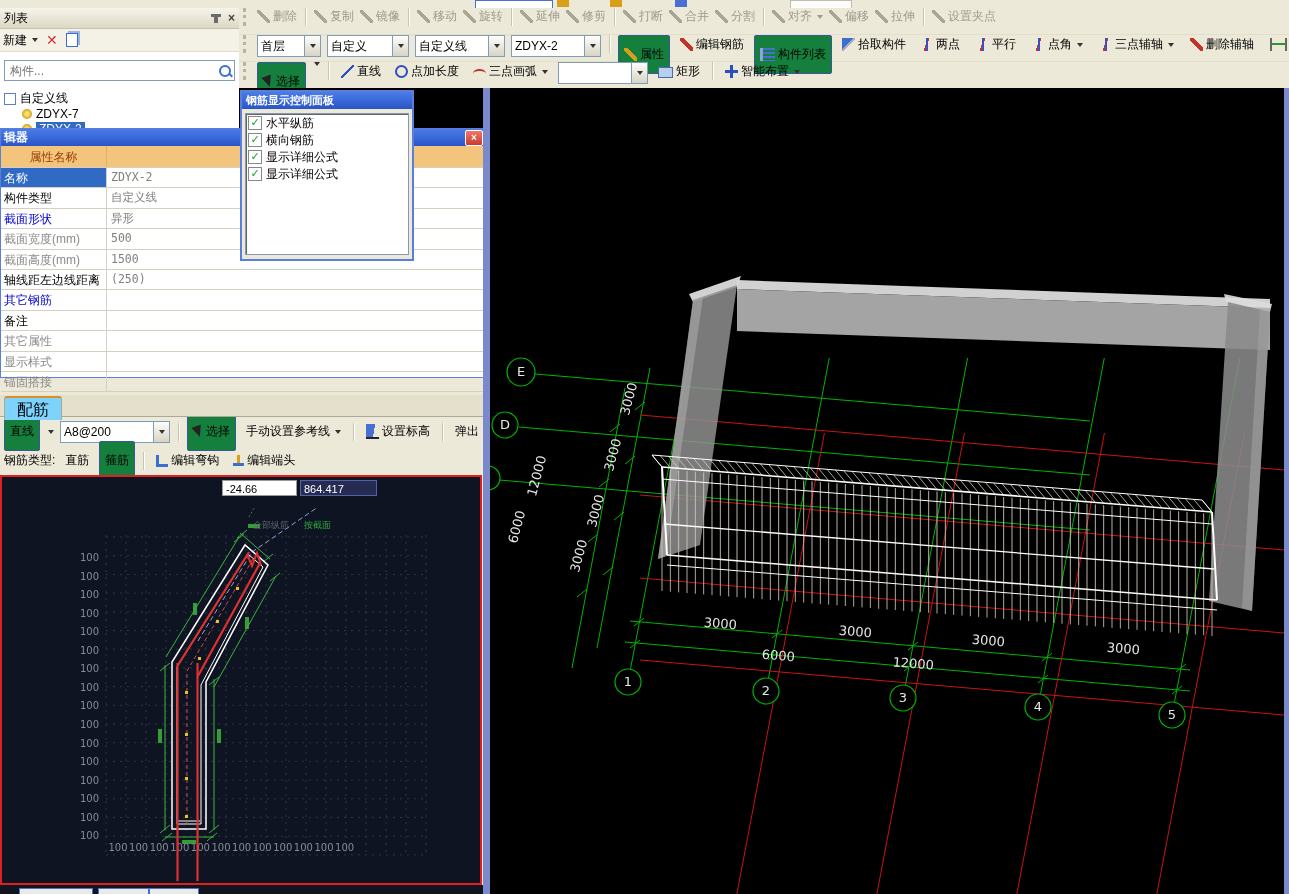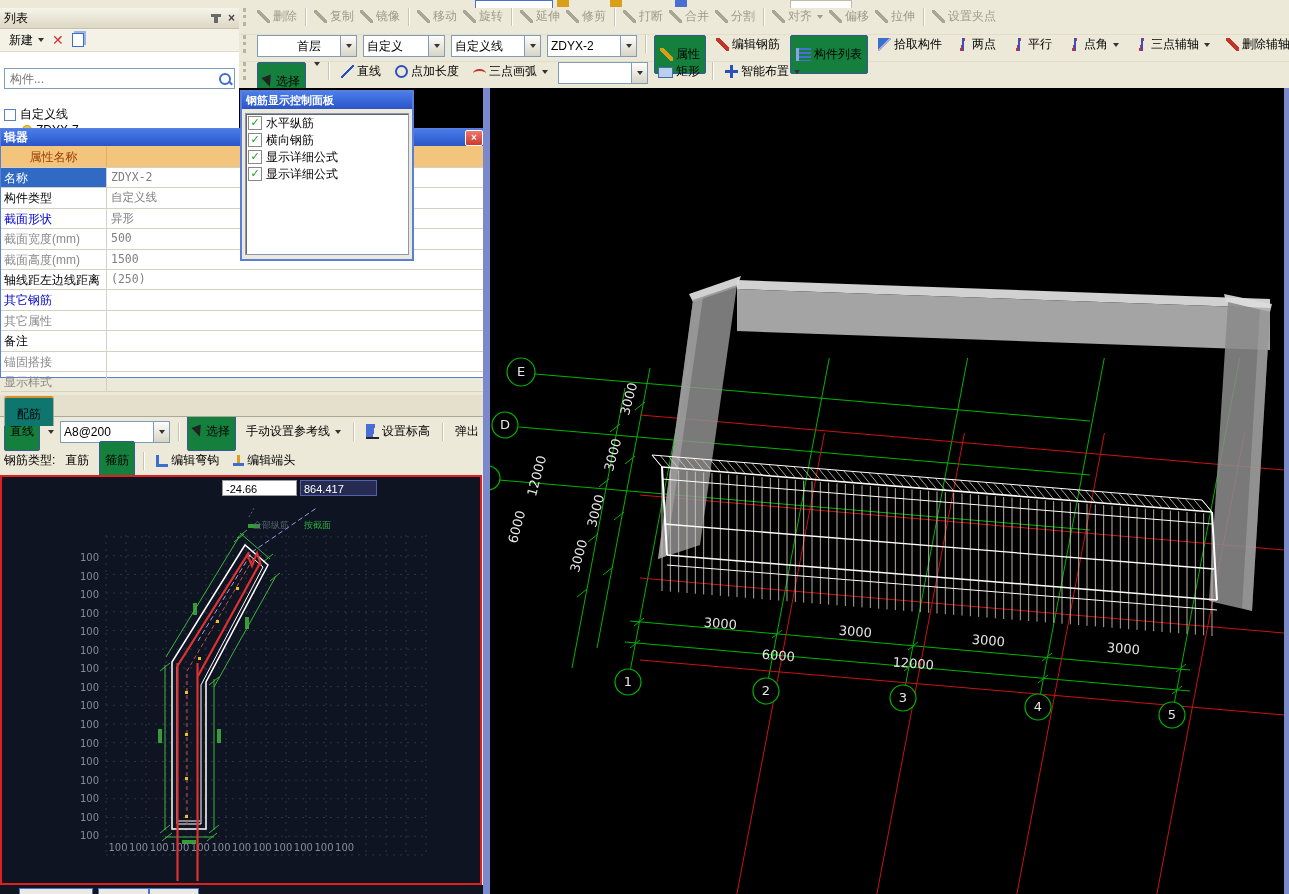--- a/index.html
+++ b/index.html
@@ -10,24 +10,24 @@
   #top-strip{left:0;top:0;width:1289px;height:8px;background:#ece9d8;border-bottom:1px solid #d8d4c4}
   #top-strip .frag{position:absolute;top:0;height:7px}
   
   #left-panel{left:0;top:8px;width:239px;height:120px;background:#fff;border-right:1px solid #aca899}
   .pane-title{height:20px;background:linear-gradient(#f6f4ea,#dcd8c4);border-bottom:1px solid #c6c2ae;
               display:flex;align-items:center;padding:0 4px;gap:4px}
   .pane-title .t{flex:1;font-size:12px}
   .pin{width:4px;height:9px;background:#6a6a6a;position:relative;margin-right:6px}
   .pin:before{content:"";position:absolute;left:-3px;top:0;width:10px;height:3px;background:#6a6a6a}
   .xglyph{color:#444;font-weight:bold;font-size:12px;line-height:12px}
-  .mini-bar{height:22px;display:flex;align-items:center;gap:8px;padding:0 9px;background:#f4f2e6;border-bottom:1px solid #e0dcc8}
+  .mini-bar{height:22px;display:flex;align-items:center;gap:8px;padding:0 3px;background:#f4f2e6;border-bottom:1px solid #e0dcc8}
   .redx{color:#c33;font-weight:bold;font-size:14px}
   .copy-ic{width:10px;height:12px;background:#fff;border:1px solid #3a6fd0;box-shadow:2px -2px 0 -0px #9ab4e8}
-  .search-row{display:flex;align-items:center;margin:16px 4px;border:1px solid #7f9db9;background:#fff;height:19px;padding:0 3px}
+  .search-row{display:flex;align-items:center;margin:8px 4px;border:1px solid #7f9db9;background:#fff;height:19px;padding:0 3px}
   .search-row input{border:none;outline:none;flex:1;font-size:12px;color:#888;background:transparent}
   .mag{width:8px;height:8px;border:2px solid #3a6fd0;border-radius:50%;position:relative}
   .mag:after{content:"";position:absolute;left:7px;top:7px;width:5px;height:2px;background:#3a6fd0;transform:rotate(45deg)}
   .tree{padding:2px 0 0 4px}
   .tree-row{display:flex;align-items:center;gap:4px;height:15px;font-size:12px;white-space:nowrap}
   .tree-child{padding-left:18px}
   .node-ic{width:10px;height:10px;background:#fff;border:1px solid #5a7ed0;flex:none}
   .gear{width:10px;height:10px;border-radius:50%;flex:none;background:radial-gradient(circle,#f8e060 25%,#c89a20 75%)}
   .sel-row{background:#316ac5;color:#fff;padding:0 3px}
   
@@ -84,22 +84,22 @@
   
   #rebar-dialog{left:240px;top:90px;width:174px;height:171px;background:#ece9d8;border:2px solid #5a7edc;box-sizing:border-box}
   #rebar-dialog .dtitle{height:17px;background:linear-gradient(#4a7ce8,#2a55c8);color:#fff;font-weight:bold;font-size:11px;
                         display:flex;align-items:center;padding:0 4px}
   .dlist{position:absolute;left:3px;right:3px;top:21px;bottom:4px;background:#fff;border:1px solid #8a98b8;box-shadow:inset 1px 1px 0 #666}
   .chk-row{display:flex;align-items:center;gap:4px;height:16px;padding:1px 2px 0}
   .chkbox{width:12px;height:12px;background:#fff;border:1px solid #888;flex:none;color:#189a18;font-size:11px;font-weight:bold;line-height:11px;text-align:center}
   
   #peijin{left:0;top:395px;width:483px;height:80px;background:#ece9d8}
   .tabrow{height:21px;position:relative;border-bottom:1px solid #aca899;background:#e4e0cc}
-  .tab{position:absolute;left:4px;top:1px;height:20px;padding:8px 12px 0;background:#0f766e;border:1px solid #aca899;border-bottom:none;
-       border-top:2px solid #d98e2a;border-radius:3px 3px 0 0;font-size:12px}
+  .tab{position:absolute;left:4px;top:1px;height:20px;padding:2px 12px 0;background:#7dd3fc;border:1px solid #aca899;border-bottom:none;
+       border-top:2px solid #d98e2a;border-radius:3px 3px 0 0;font-size:16px}
   .peirow{display:flex;align-items:center;height:29px;padding:0 4px;gap:6px}
   
   #view2d{left:0;top:475px;width:482px;height:410px;background:#0e1422;border:2px solid #e02020;box-sizing:border-box}
   .coordbox{position:absolute;top:3px;height:16px;font-size:11px;line-height:16px;padding:0 3px;box-sizing:border-box}
   #coord-x{left:220px;width:75px;background:#fff;color:#000;border:1px solid #999}
   #coord-y{left:298px;width:77px;background:#262b52;color:#fff;border:1px solid #5560a8}
   .tiplab{position:absolute;top:42px;font-size:9px}
   #tip-gray{left:251px;color:#5a6472}
   #tip-green{left:302px;color:#2fae3f}
   
@@ -176,21 +176,21 @@
       <span class="titem dis"><span class="ic ic-dis"></span>分割</span>
       <span class="tsep"></span>
       <span class="titem dis"><span class="ic ic-dis"></span>对齐<span class="caret dd" style="border-top-color: rgb(158, 155, 140);"></span></span>
       <span class="titem dis"><span class="ic ic-dis"></span>偏移</span>
       <span class="titem dis"><span class="ic ic-dis"></span>拉伸</span>
       <span class="tsep"></span>
       <span class="titem dis"><span class="ic ic-dis"></span>设置夹点</span>
     </div>
   <div class="tb-row" id="tb-nav">
       <span class="grip"></span>
-      <span class="combo" style="width: 62px; padding-left: 36px;">
+      <span class="combo" style="width: 62px;">
         <span class="val">首层</span>
         <span class="cbtn">
           <span class="caret"></span>
         </span>
       </span>
       <span class="combo" style="width: 80px;">
         <span class="val">自定义</span>
         <span class="cbtn">
           <span class="caret"></span>
         </span>
@@ -275,33 +275,33 @@
       </div>
       <div class="prow">
         <div class="lab c-black">轴线距左边线距离</div>
         <div class="val">(250)</div>
       </div>
       <div class="prow">
         <div class="lab c-blue">其它钢筋</div>
         <div class="val"></div>
       </div>
       <div class="prow">
+        <div class="lab c-black">备注</div>
+        <div class="val"></div>
+      </div>
+      <div class="prow">
         <div class="lab c-gray">其它属性</div>
         <div class="val"></div>
       </div>
       <div class="prow">
-        <div class="lab c-black">备注</div>
+        <div class="lab c-gray">显示样式</div>
         <div class="val"></div>
       </div>
       <div class="prow">
         <div class="lab c-gray">锚固搭接</div>
-        <div class="val"></div>
-      </div>
-      <div class="prow">
-        <div class="lab c-gray">显示样式</div>
         <div class="val"></div>
       </div>
     </div>
 </div>
 
 <div id="rebar-dialog" class="abs">
   <div class="dtitle">
     <span>钢筋显示控制面板</span>
   </div>
   <div class="dlist" id="rebar-options">

